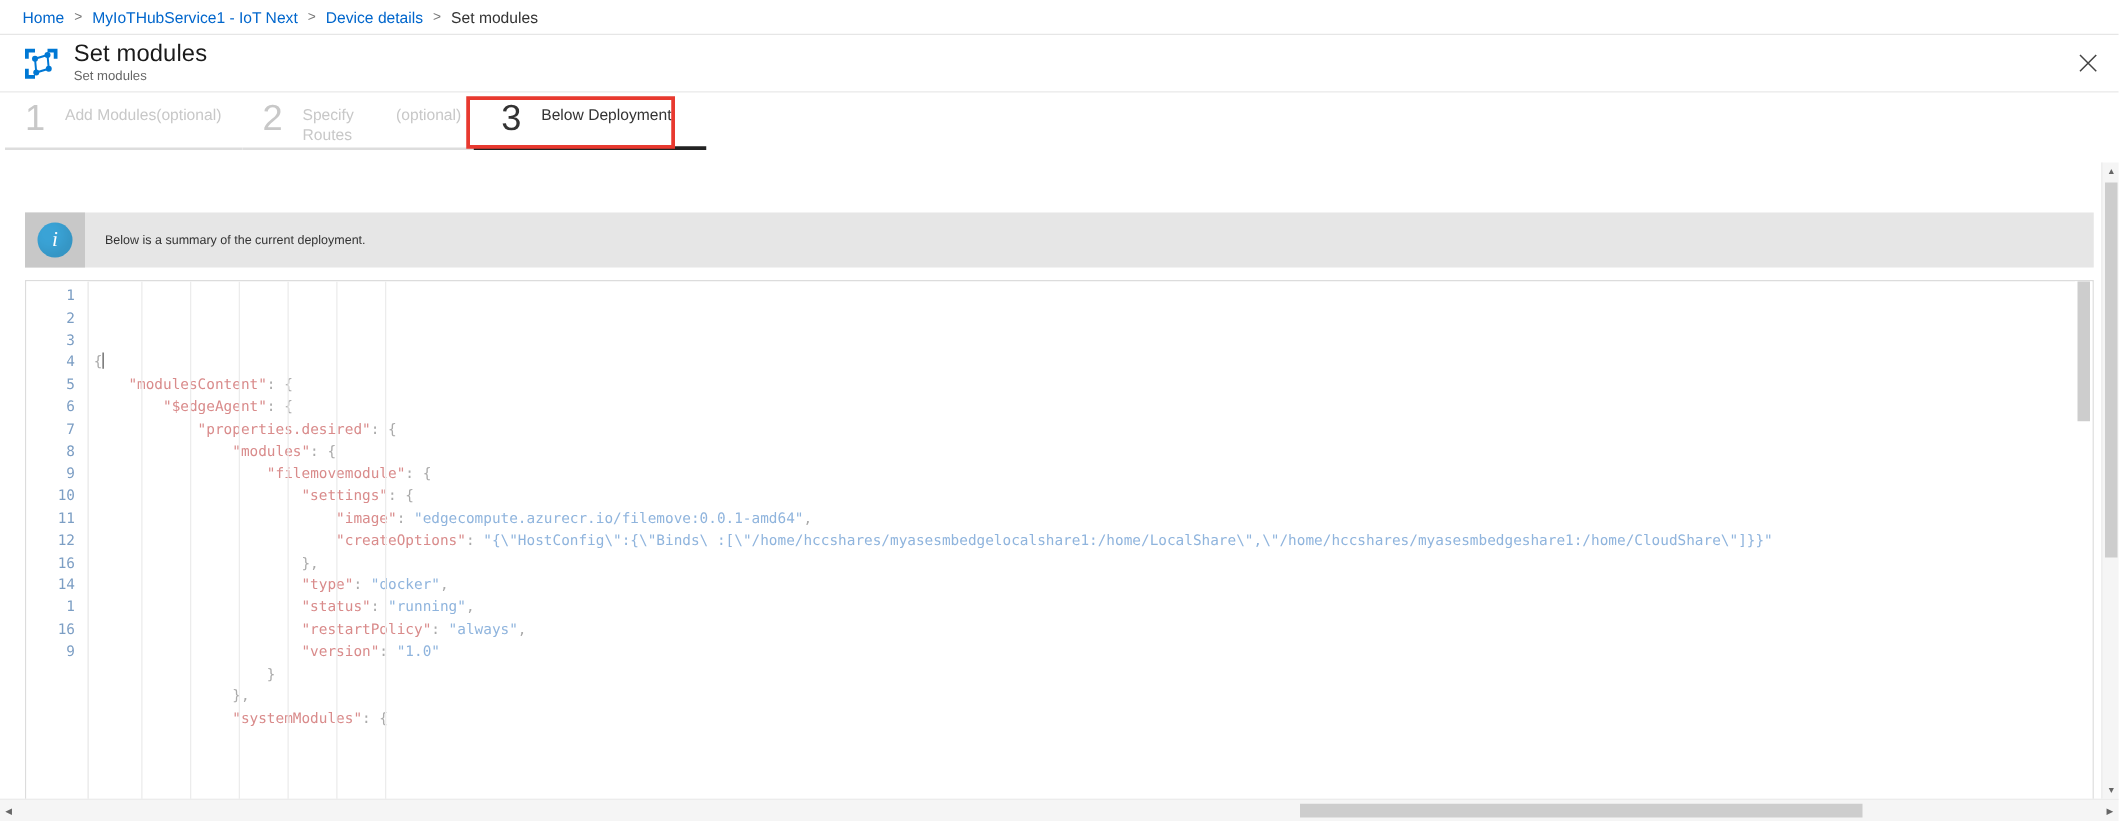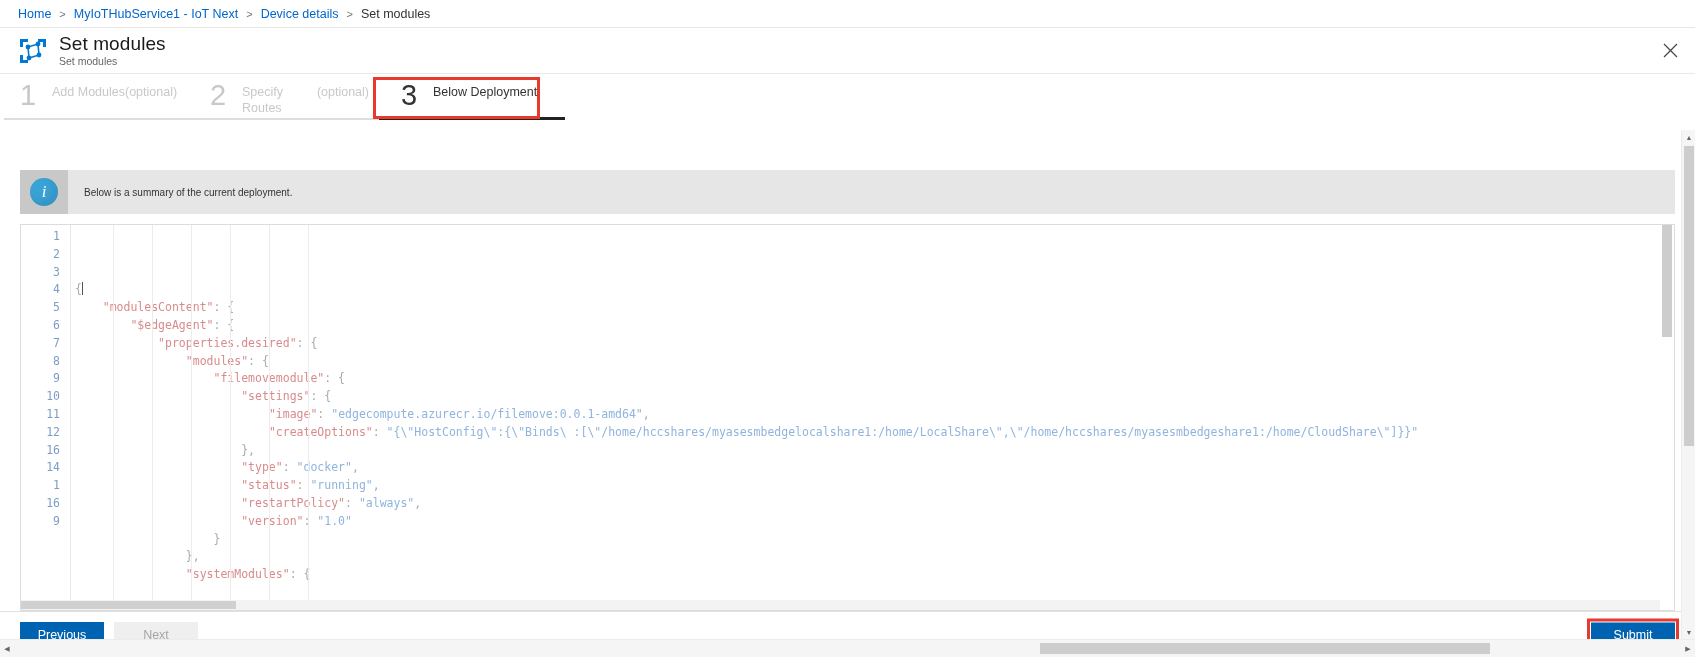--- a/index.html
+++ b/index.html
@@ -355,28 +355,20 @@
       </div>
       <div class="code-vscroll">
         <div class="thumb"></div>
       </div>
       <div class="code-hscroll">
         <div class="thumb"></div>
       </div>
     </div>
   </div>
 
-  <div class="footer">
-    <button class="btn btn-primary">Previous</button>
-    <span class="spacer-10"></span>
-    <button class="btn btn-disabled">Next</button>
-    <span class="btn-submit-wrap">
-      <button class="btn btn-submit">Submit</button>
-    </span>
-  </div>
 
   <div class="right-scroll">
     <span class="up">▲</span>
     <span class="thumb"></span>
     <span class="down">▼</span>
   </div>
   <div class="bottom-scroll">
     <span class="left">◀</span>
     <span class="thumb"></span>
     <span class="right">▶</span>

